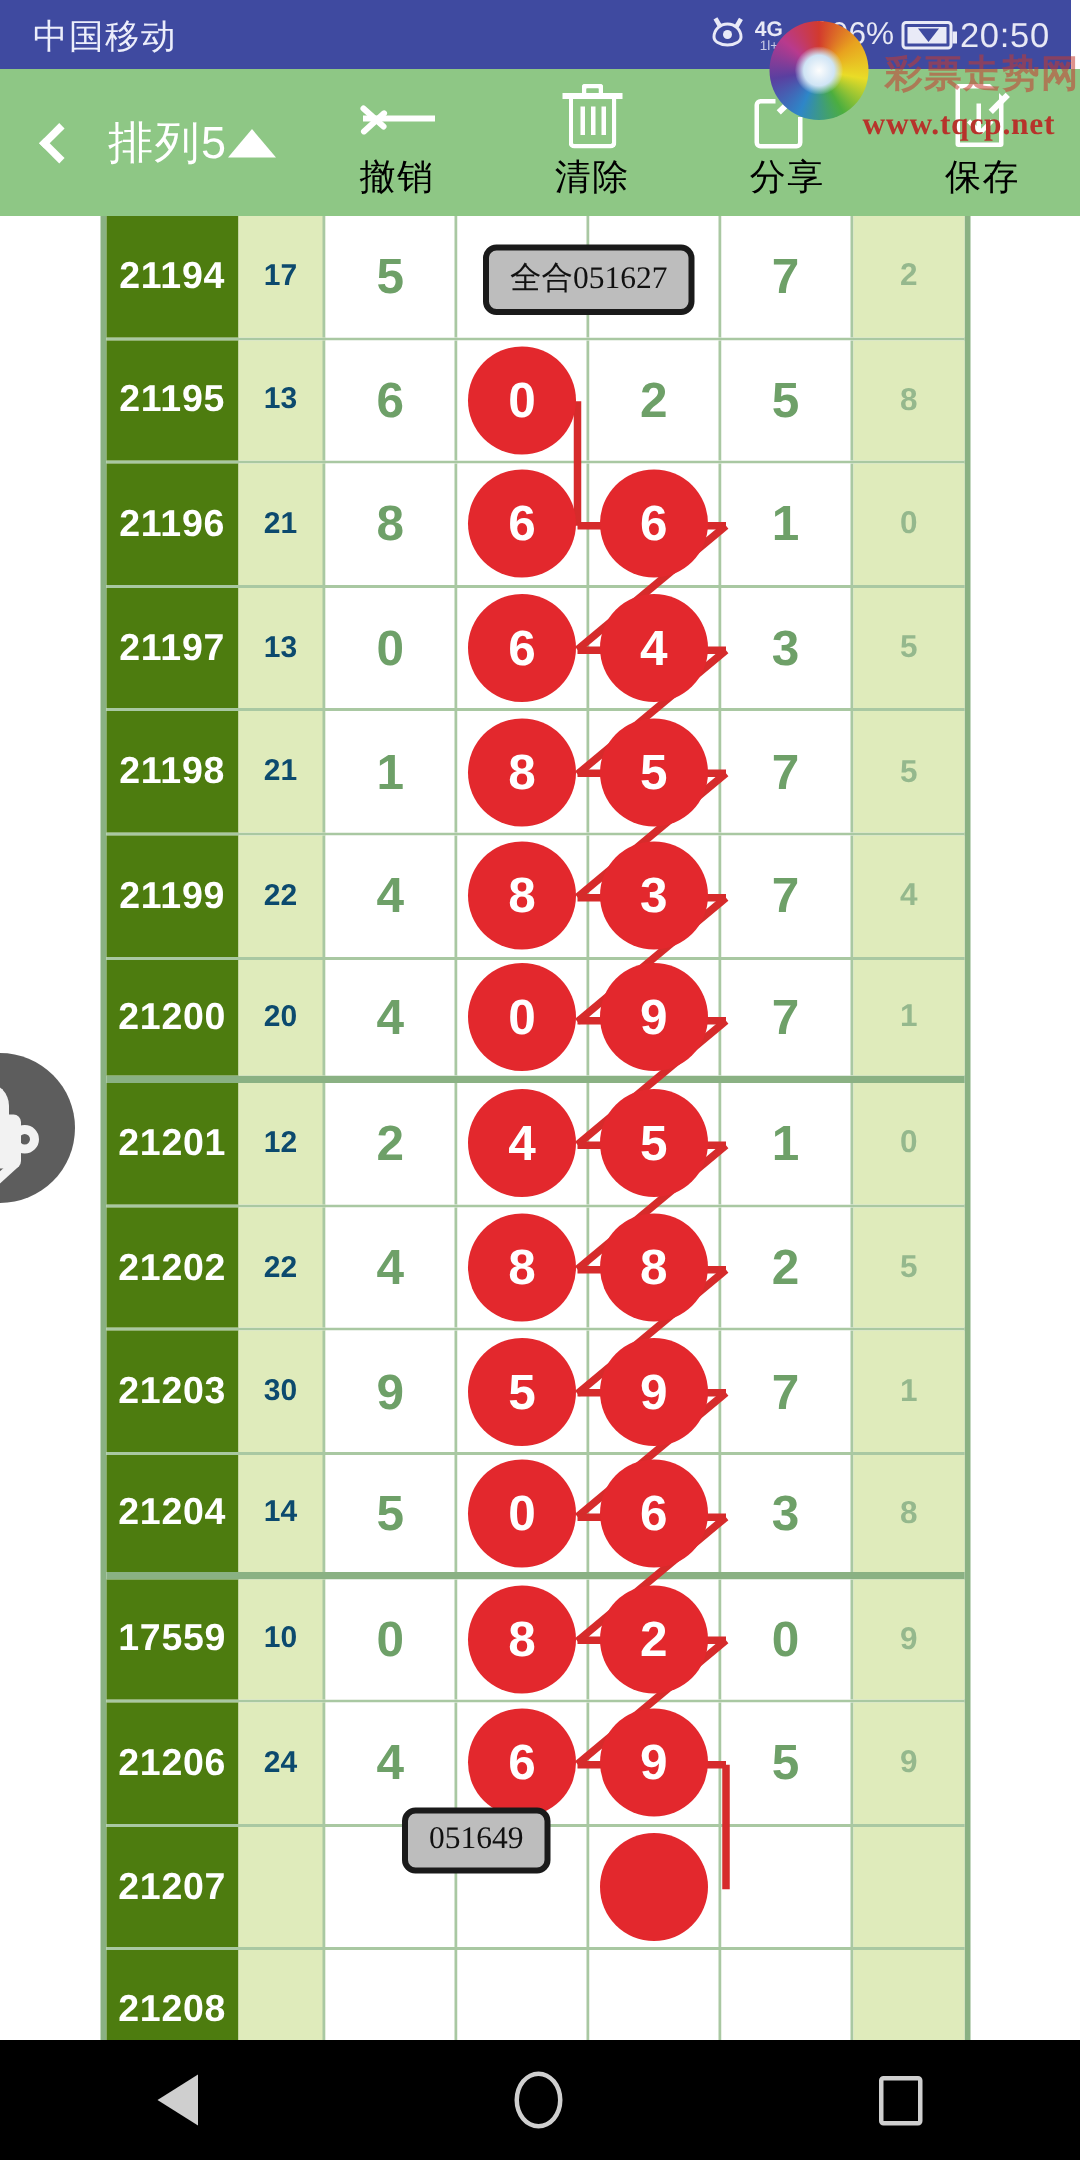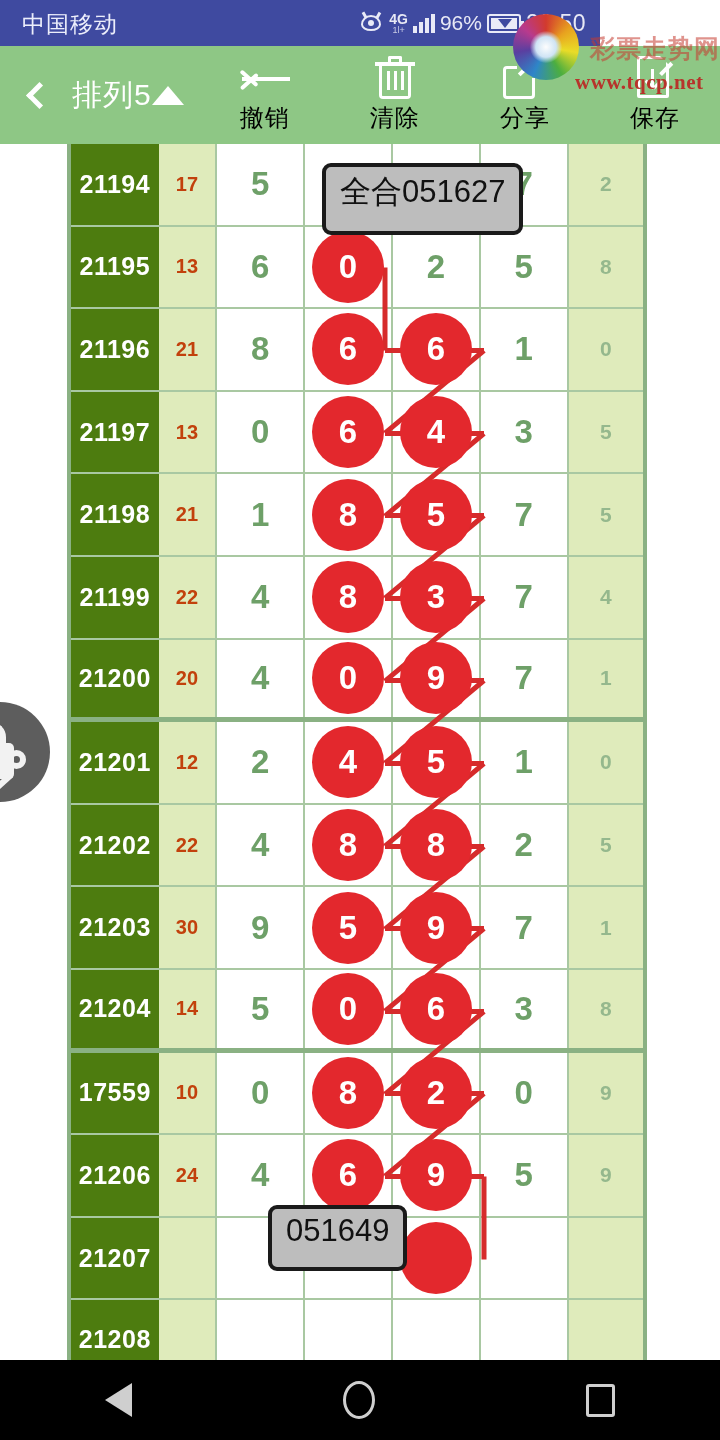--- a/index.html
+++ b/index.html
@@ -1,21 +1,21 @@
 <!DOCTYPE html>
 <html><head>
 <meta charset="utf-8">
 <style>
   * { margin:0; padding:0; box-sizing:border-box; }
   html,body{ width:720px; height:1440px; background:#ffffff;
     font-family:"Liberation Sans","DejaVu Sans",sans-serif; overflow:hidden; }
   #screen{ position:relative; width:720px; height:1440px; background:#fff; }
 
   
-  #statusbar{ position:absolute; left:0; top:0; width:600px; height:46px;
+  #statusbar{ position:absolute; left:0; top:0; width:714px; height:46px;
     background:#3f4aa0; color:#e8e9f5; }
   #carrier{ position:absolute; left:22px; top:9px; font-size:23px; letter-spacing:1px;
     color:#eceefb; }
   #sb-right{ position:absolute; right:14px; top:6px; height:34px;
     display:flex; align-items:center; gap:5px;justify-content:center; }
   .sb-ic{ display:inline-flex; align-items:center; }
   #eye-ic{ width:26px; height:18px; position:relative; }
   #eye-ic .o{ position:absolute; left:3px; top:1px; width:20px; height:16px;
     border:2.5px solid #e9eaf7; border-radius:50% 50% 50% 50%/60% 60% 40% 40%; }
   #eye-ic .p{ position:absolute; left:10px; top:6px; width:6px; height:6px;
@@ -115,39 +115,39 @@
     border-left:4px solid #8ab183; border-right:4px solid #8ab183;
     background:#fff; }
   .row{ display:flex; height:82.6px; position:relative;
     border-bottom:2px solid #a9c8a2; }
   .row.grp{ border-bottom:5px solid #8ab183; }
   .row:last-child{ border-bottom:4px solid #8ab183; }
   .cell{ position:relative; display:flex; align-items:center;
     justify-content:center; border-right:2px solid #a9c8a2; }
   .c-period{ width:99px; background:#4d7c0f; color:#fff; font-size:25px;
     font-weight:bold; letter-spacing:.5px; border-right:none; }
-  .c-sum{ width:66px; background:#dfebbb; color:#c2410c; font-size:20px;
+  .c-sum{ width:66px; background:#dfebbb; color:#0c4a6e; font-size:20px;
     font-weight:bold; }
   .c-d{ width:99px; background:#fff; color:#6ea068; font-size:33px;
     font-weight:bold; }
   .c-tail{ width:84px; background:#dfebbb; color:#95b88d; font-size:21px;
     font-weight:bold; border-right:none; }
   .ball{ position:absolute; left:50%; top:50%; transform:translate(-50%,-50%);
     width:72px; height:72px; border-radius:50%; background:#e3282d;
     display:flex; align-items:center; justify-content:center;
     color:#fff; font-size:33px; font-weight:bold; z-index:3; }
   .ball.empty{ font-size:0; }
   
   .link{ position:absolute; background:#d62b2b; height:5px; z-index:2;
     transform-origin:left center; }
 
   
   .vbox{ position:absolute; z-index:6; background:#bdbdbd;
     border:4px solid #1a1a1a; border-radius:9px; color:#111;
-    font-size:31px; padding:4px 14px 18px; white-space:nowrap; }
+    font-size:21px; padding:4px 14px 7px; white-space:nowrap;font-family:Liberation Serif, serif; }
   #vbox-top{ left:251px; top:19px; }
   #vbox-bot{ left:197px; top:1061px; }
 
   
   #lockbtn{ position:absolute; left:-50px; top:702px; width:100px; height:100px;
     border-radius:50%; background:rgba(48,48,48,.78); z-index:9;
     display:flex; align-items:center; justify-content:center; }
   #lockbtn .shk{ position:absolute; left:26px; top:20px; width:30px; height:24px;
     border:7px solid #f2f2f2; border-bottom:none; border-radius:16px 16px 0 0; }
   #lockbtn .bdy{ position:absolute; left:18px; top:41px; width:46px; height:36px;

